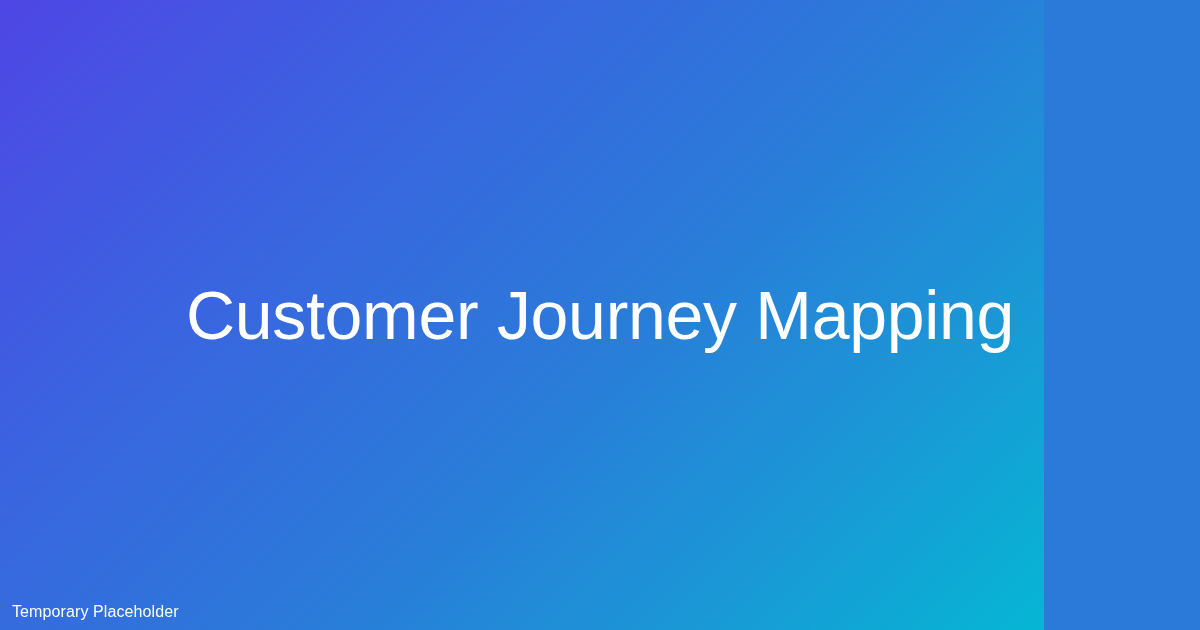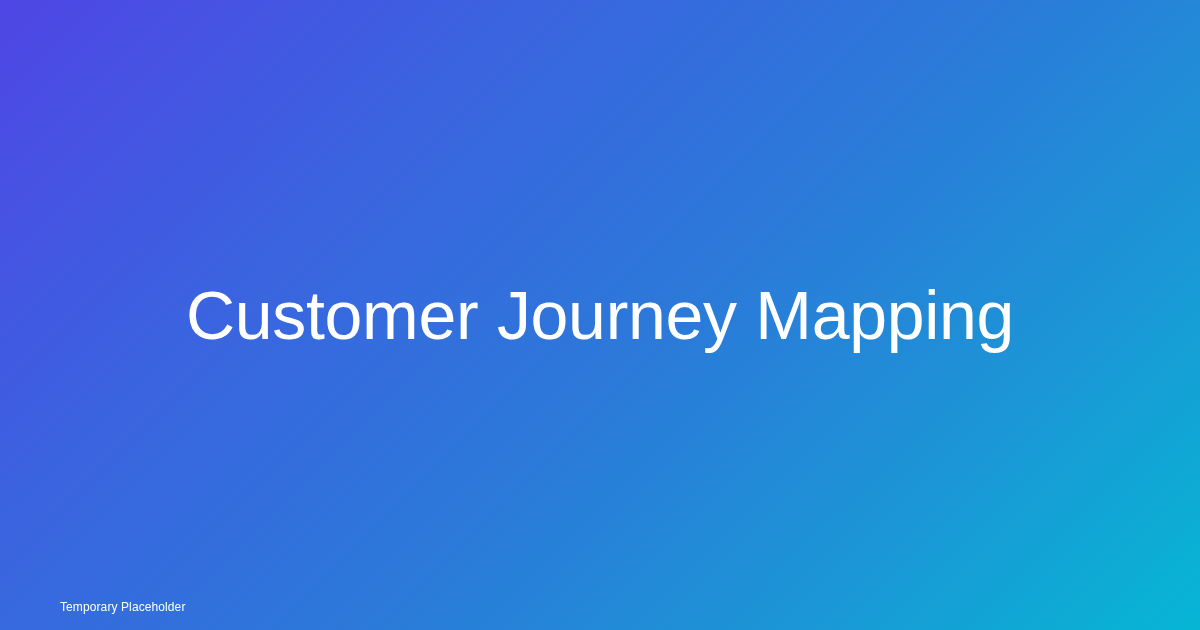--- a/index.html
+++ b/index.html
@@ -11,21 +11,21 @@
   body {
     width: 1200px;
     height: 630px;
     overflow: hidden;
     font-family: "Liberation Sans", sans-serif;
     background: #2b7ad9;
   }
 
   .og-card {
     position: relative;
-    width: 1200px;
+    width: 1044px;
     height: 630px;
     box-sizing: border-box;
     background-image: linear-gradient(135deg, #4f46e5 0%, #3b63e0 28%, #2b7ad9 55%, #1b97d6 78%, #06b6d4 100%);
     overflow: hidden;
   }
 
   .title-wrap {
     position: absolute;
     left: 0;
     top: 0;
@@ -46,29 +46,28 @@
     font-size: 68px;
     font-weight: 400;
     line-height: 1.12;
     letter-spacing: -0.3px;
     white-space: nowrap;
   }
 
   .footer-note {
     position: absolute;
     left: 12px;
-    bottom: 16px;
+    bottom: 9px;
     color: #ffffff;
     font-family: "Liberation Sans", sans-serif;
-    font-size: 12px;
+    font-size: 16px;
     font-weight: 400;
     line-height: 1.2;
     letter-spacing: 0.1px;
     white-space: nowrap;
-    margin-left: 48px;
   }
 </style>
 </head>
 <body>
 
 <div class="og-card">
 
   <div class="title-wrap">
     <h1 class="title">Customer Journey Mapping</h1>
   </div>

